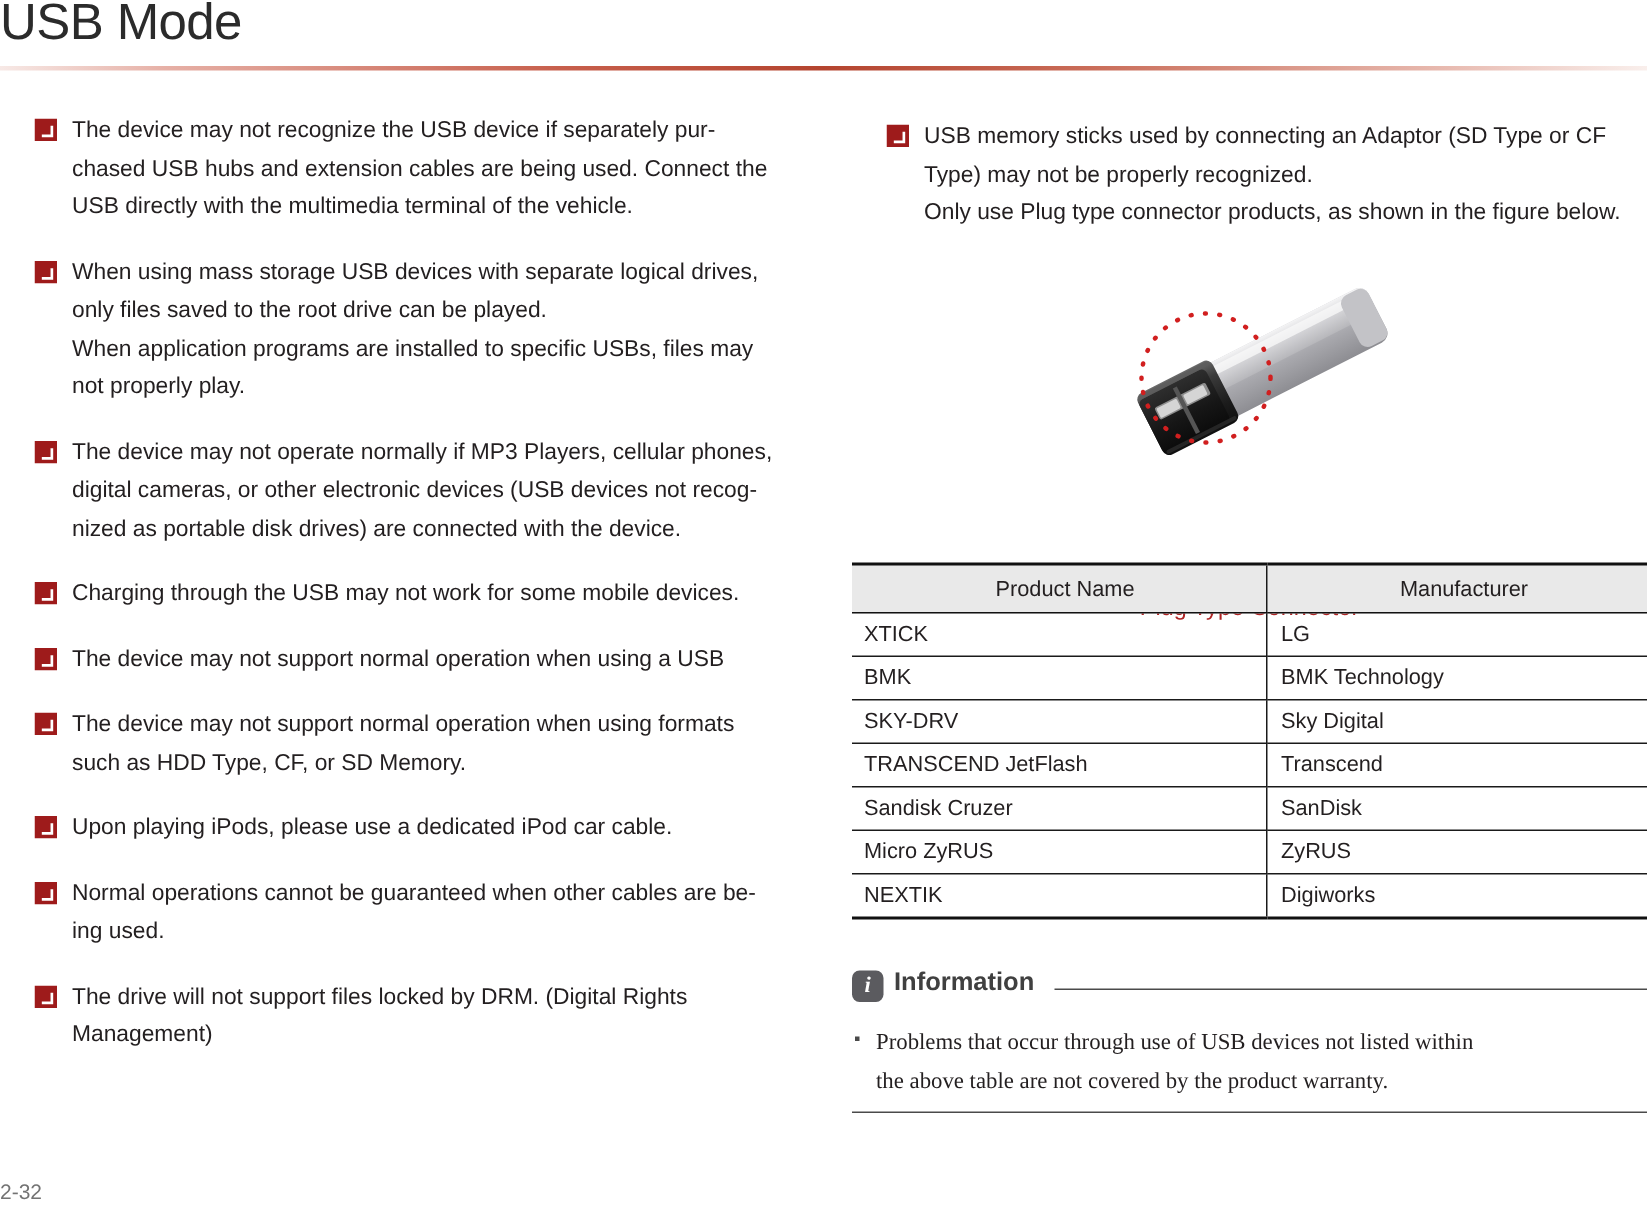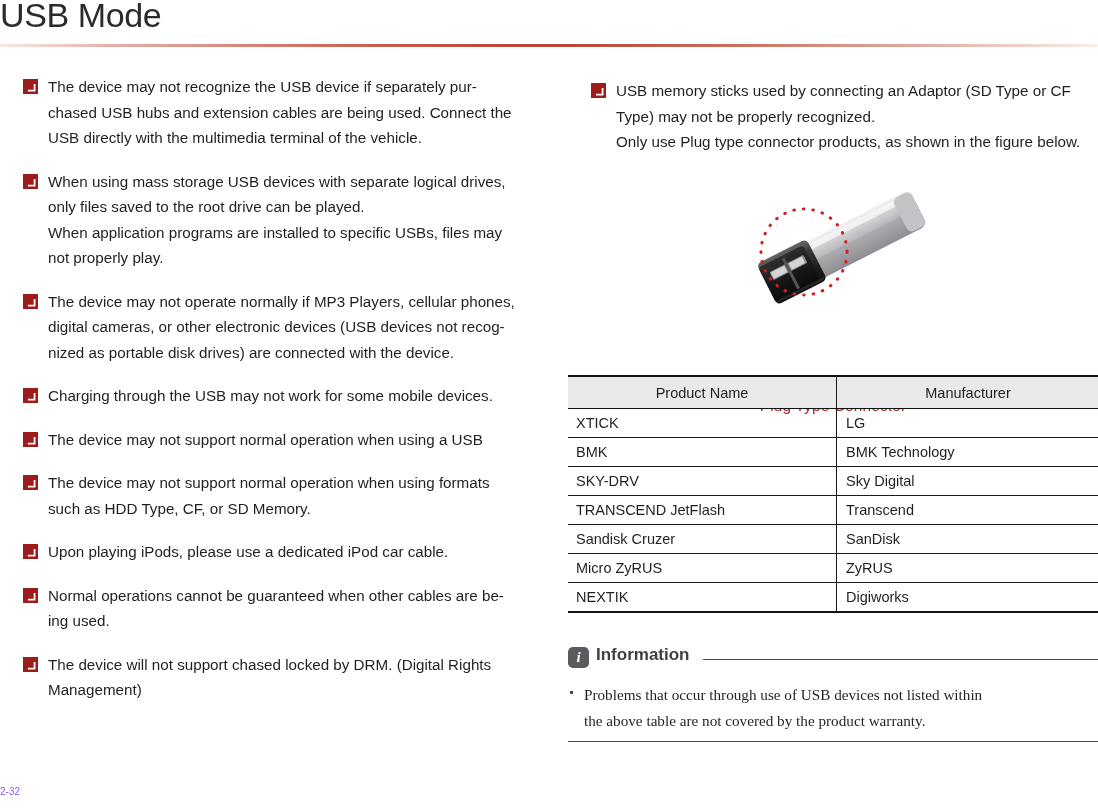--- a/index.html
+++ b/index.html
@@ -141,21 +141,21 @@
     text-align: center;
     border-top: 2.6px solid #111;
     border-bottom: 1.6px solid #111;
     height: 31px;
   }
   .spec-table tbody tr:last-child td {
     border-bottom: 2.6px solid #111;
   }
   .spec-table .c1 { width: 268px; padding-left: 8px; border-right: 1.4px solid #1a1a1a; }
   .spec-table .c2 { width: 262px; padding-left: 9px; margin-left: 23px; }
-  .spec-table thead .c1 { padding-left: 0; }
+  .spec-table thead .c1 { padding-left: 8px; }
   .spec-table thead .c2 { padding-left: 0; }
 
   
   .info-section {
     position: absolute;
     left: 568px;
     top: 645px;
     width: 530px;
   }
   .info-head {
@@ -223,22 +223,22 @@
     width: 530px;
     height: 1.3px;
     background: #4a4a4a;
   }
 
   
   .page-number {
     position: absolute;
     left: 0px;
     top: 786px;
-    font-size: 10px;
-    color: #8b5cf6;
+    font-size: 14px;
+    color: #737373;
   }
 </style>
 </head>
 <body>
 
 <div class="page-header">
   <div class="page-title">USB Mode</div>
   <div class="header-rule"></div>
 </div>
 
@@ -333,21 +333,21 @@
     <p class="last-line">ing used.</p>
   </div>
 
   <div class="note">
     <span class="arrow-icon">
       <svg viewBox="0 0 16 16" width="15" height="15">
         <rect x="0" y="0" width="16" height="16" fill="#9e1b1b"></rect>
         <path d="M2.6 2.6 L11.4 11.4 L11.4 5.2 L13.3 5.2 L13.3 13.3 L5.2 13.3 L5.2 11.4 L11.4 11.4 Z" fill="#ffffff"></path>
       </svg>
     </span>
-    <p>The device will not support chased locked by DRM. (Digital Rights</p>
+    <p>The drive will not support files locked by DRM. (Digital Rights</p>
     <p class="last-line">Management)</p>
   </div>
 
 </div>
 
 <div class="col-right">
 
   <div class="note">
     <span class="arrow-icon">
       <svg viewBox="0 0 16 16" width="15" height="15">

